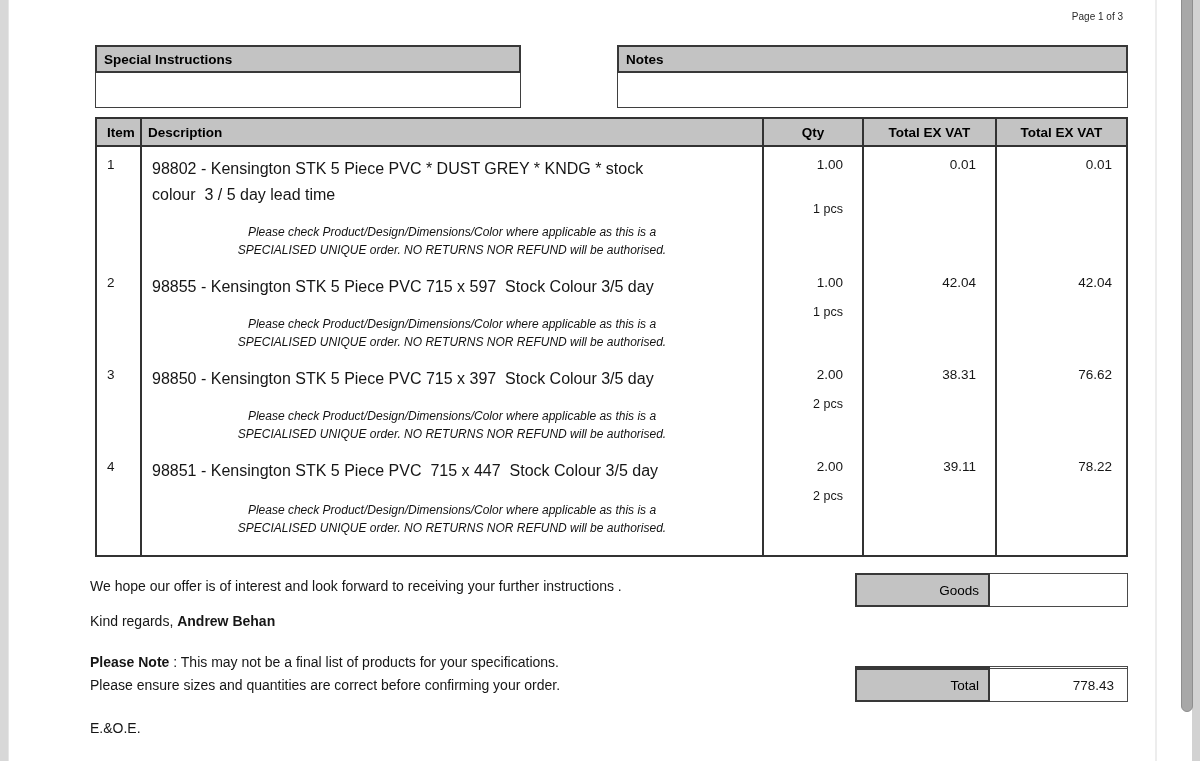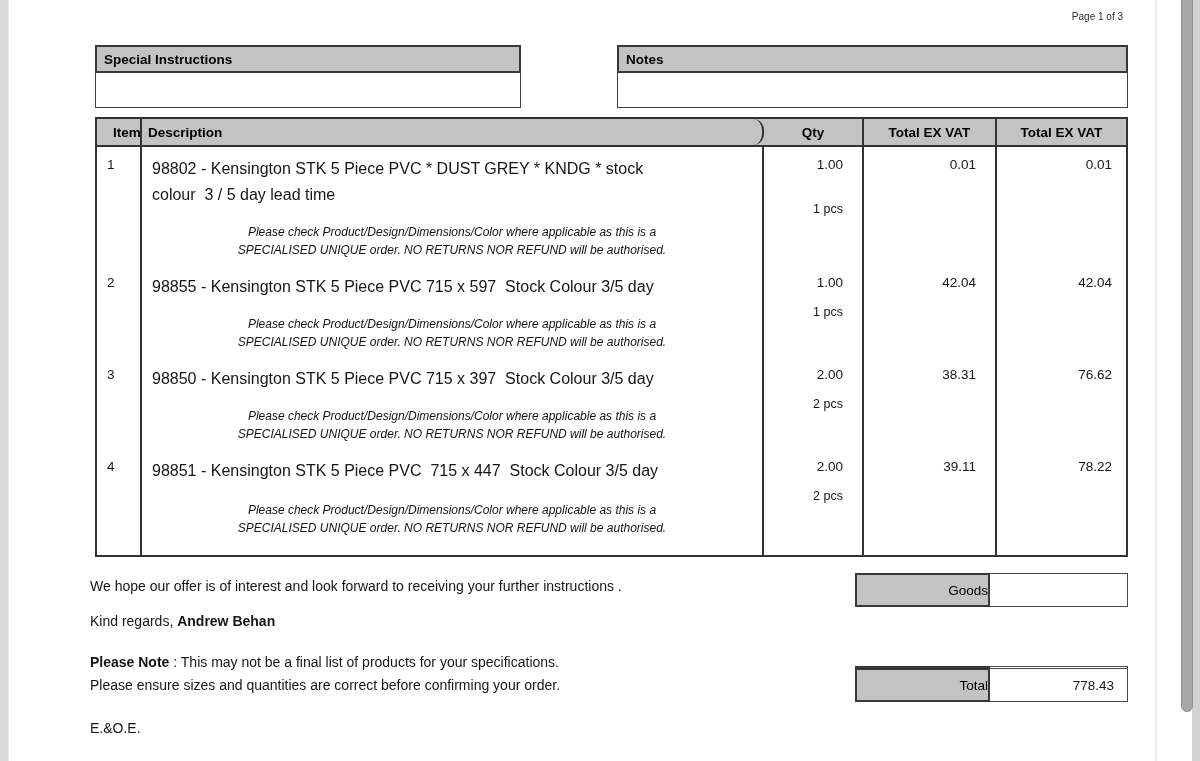--- a/index.html
+++ b/index.html
@@ -25,22 +25,22 @@
   
   .items-table { position:absolute; left:95px; top:117px; width:1033px; border:2px solid #323232; background:#fff; }
   .t-header { display:flex; height:28px; background:#c3c3c3; border-bottom:2px solid #323232; font-weight:bold; font-size:13.5px; color:#000; align-items:center; }
   .t-header > div { height:100%; display:flex; align-items:center; }
   .cw-item  { width:45px; }
   .cw-desc  { width:622px; }
   .cw-qty   { width:100px; }
   .cw-price { width:133px; }
   .cw-total { flex:1; }
   .bdr { border-right:2px solid #323232; }
-  .t-header .cw-item { padding-left:16px; }
-  .t-header .cw-desc { padding-left:6px;border-radius:11px; }
+  .t-header .cw-item { padding-left:10px; }
+  .t-header .cw-desc { padding-left:6px; }
   .t-header .cw-qty, .t-header .cw-price, .t-header .cw-total { justify-content:center; }
 
   .t-row { display:flex; }
   .t-row.r1 { height:118px; }
   .t-row.r2 { height:92px; }
   .t-row.r3 { height:92px; }
   .t-row.r4 { height:106px; }
   .c-item { padding:10px 0 0 10px; font-size:13.5px; }
   .c-desc { padding:9px 10px 6px 10px; display:flex; flex-direction:column; }
   .c-desc .prod { font-size:16px; line-height:1.6; max-width:532px; white-space:pre-wrap; }
@@ -59,21 +59,21 @@
   .f-note    { top:654px; }
   .f-ensure  { top:677px; }
   .f-eoe     { top:720px; }
   .bold { font-weight:bold; }
 
   
   .total-box { position:absolute; left:855px; display:flex; height:34px; }
   .total-box.goods { top:573px; }
   .total-box.vat   { top:628px;margin-top:38px; }
   .total-box.grand { top:668px; }
-  .tb-label { width:135px; background:#c3c3c3; border:2px solid #383838; display:flex; align-items:center; justify-content:flex-end; font-size:13.5px; color:#000; }
+  .tb-label { width:135px; background:#c3c3c3; border:2px solid #383838; display:flex; align-items:center; justify-content:flex-end; padding-right:9px; font-size:13.5px; color:#000; }
   .tb-value { width:138px; background:#fff; border:1px solid #4a4a4a; border-left:none; display:flex; align-items:center; justify-content:flex-end; padding-right:13px; font-size:13.5px; }
 </style>
 </head>
 <body>
 
 <div class="screen">
 
   <div class="left-strip"></div>
   <div class="page-right-line"></div>
   <div class="scroll-track"></div>

